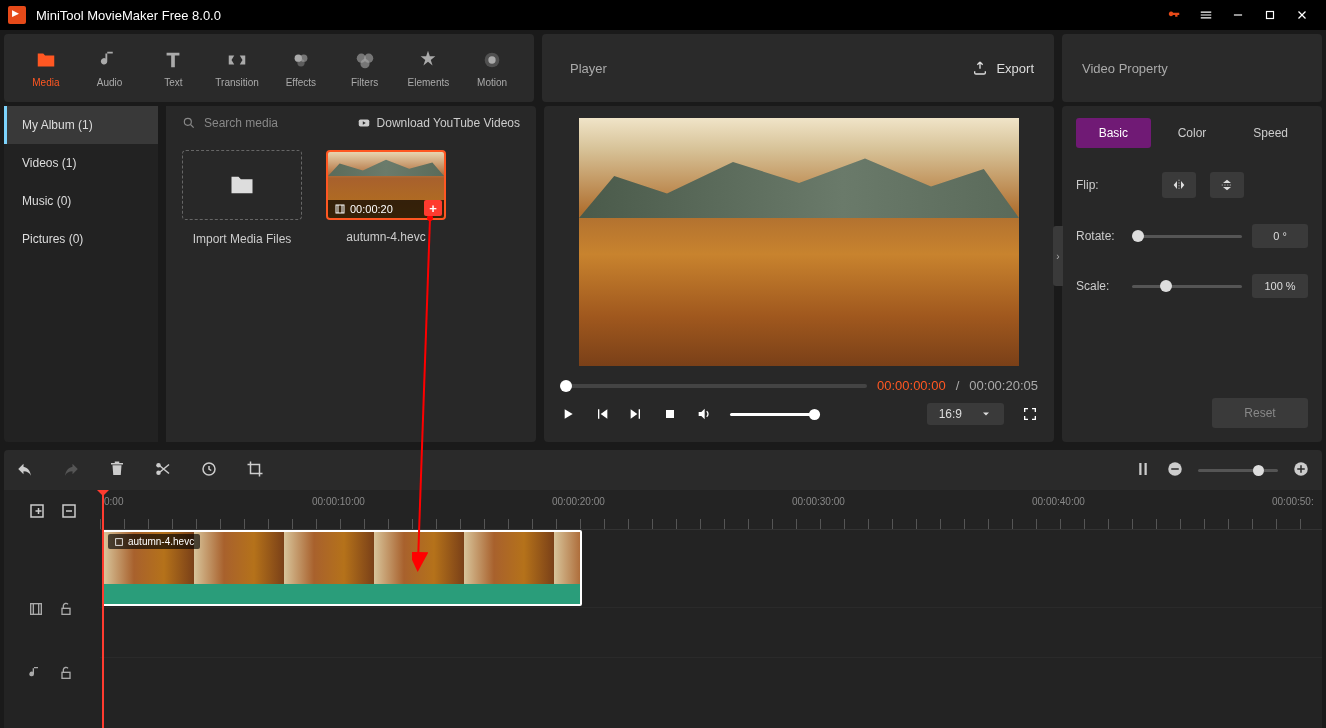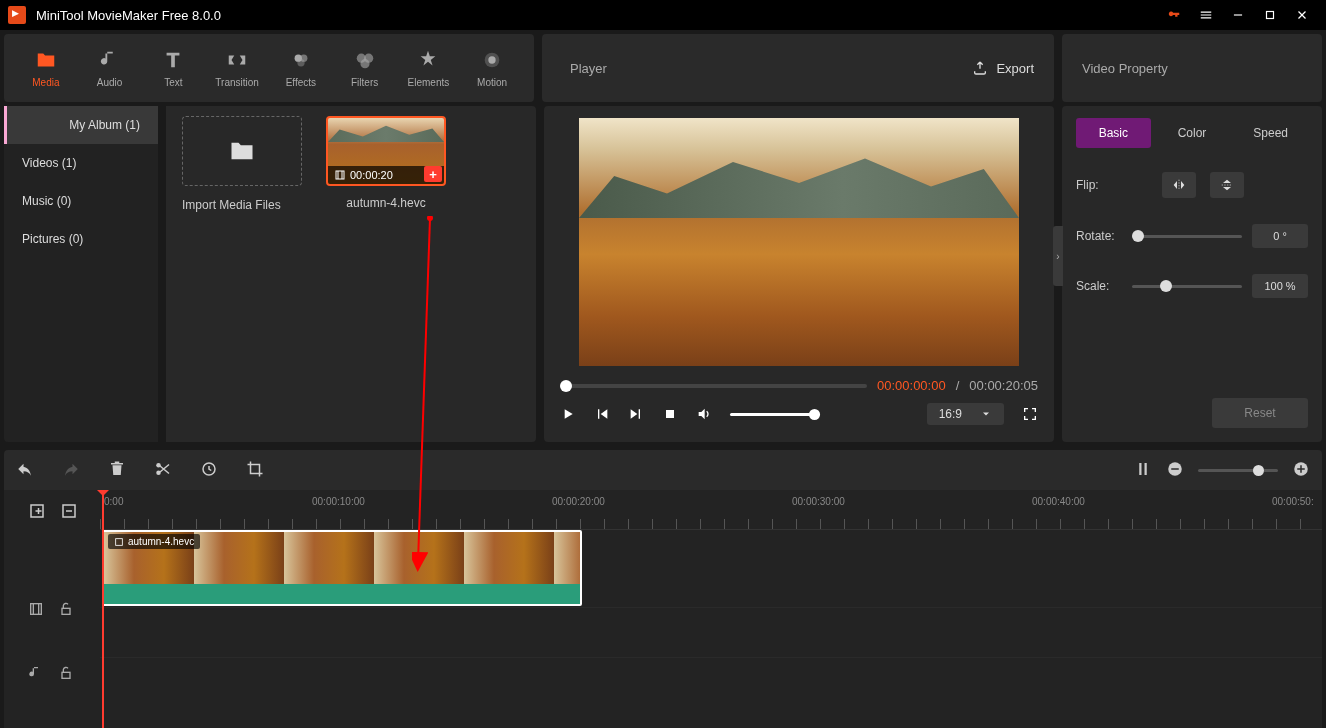--- a/index.html
+++ b/index.html
@@ -22,27 +22,27 @@
 .tooltab svg { width: 22px; height: 22px; }
 .player-header { flex: 1; background: #2a2a2a; border-radius: 4px; display: flex; align-items: center; padding: 0 20px; justify-content: space-between; }
 .player-header .label { color: #aaa; font-size: 13px; margin-left: 8px; }
 .export-btn { display: flex; align-items: center; gap: 8px; cursor: pointer; }
 .prop-header { width: 260px; background: #2a2a2a; border-radius: 4px; display: flex; align-items: center; padding: 0 20px; }
 
 
 .midzone { display: flex; margin: 0 4px; gap: 8px; height: 336px; }
 .media-sidebar { width: 154px; background: #222; border-radius: 4px 0 0 4px; }
 .media-sidebar .sitem { padding: 12px 18px; font-size: 12px; cursor: pointer; color: #ddd; }
-.media-sidebar .sitem.active { background: #393939; border-left: 3px solid #f9a8d4; padding-left: 15px; text-align: right; }
+.media-sidebar .sitem.active { background: #393939; border-left: 3px solid #7dd3fc; padding-left: 15px; }
 .media-content { width: 370px; background: #282828; border-radius: 0 4px 4px 0; position: relative; }
 .media-top { display: flex; align-items: center; padding: 10px 16px; gap: 12px; }
 .media-top .search { flex: 1; display: flex; align-items: center; gap: 8px; color: #888; font-size: 12px; }
 .media-top .dl { display: flex; align-items: center; gap: 6px; color: #ccc; font-size: 12px; cursor: pointer; }
 .media-grid { display: flex; gap: 24px; padding: 10px 16px; }
-.import-tile { width: 120px; }
+.import-tile { width: 120px; text-align: center; }
 .import-box { width: 120px; height: 70px; border: 1px dashed #666; border-radius: 4px; display: flex; align-items: center; justify-content: center; margin-bottom: 12px; cursor: pointer; }
 .clip-tile { width: 120px; text-align: center; }
 .clip-thumb { width: 120px; height: 70px; border: 2px solid #ff5722; border-radius: 4px; background: linear-gradient(180deg, #e8d4b0 0%, #a8612d 40%, #b5721a 100%); position: relative; margin-bottom: 10px; cursor: pointer; overflow: hidden; }
 .clip-thumb .mtn { position: absolute; bottom: 42px; left: 0; right: 0; height: 18px; background: linear-gradient(90deg, #5a6b5a 0%, #6b7b6b 50%, #5a6b5a 100%); clip-path: polygon(0 100%, 10% 30%, 30% 70%, 50% 10%, 70% 60%, 90% 25%, 100% 100%); }
 .clip-thumb .dur { position: absolute; bottom: 0; left: 0; right: 0; background: rgba(0,0,0,.7); display: flex; align-items: flex-end; padding: 3px 6px; font-size: 11px; color: #fff; gap: 4px; }
 .clip-thumb .plus { position: absolute; right: 2px; bottom: 2px; width: 18px; height: 16px; background: #ff3b2f; border-radius: 2px; display: flex; align-items: center; justify-content: center; color: #fff; font-size: 13px; font-weight: bold; }
 .tile-label { font-size: 12px; color: #ccc; }
 
 .player-panel { flex: 1; background: #282828; border-radius: 4px; display: flex; flex-direction: column; align-items: center; padding: 12px; }
 .preview { width: 440px; height: 248px; background: linear-gradient(180deg, #f0e4c8 0%, #d8c49a 12%, #b07030 38%, #c8832e 55%, #a0581e 80%, #7a4018 100%); position: relative; overflow: hidden; }
@@ -209,20 +209,36 @@
 
 <div class="midzone">
   <div class="media-sidebar">
     <div class="sitem active">My Album (1)</div>
     <div class="sitem">Videos (1)</div>
     <div class="sitem">Music (0)</div>
     <div class="sitem">Pictures (0)</div>
   </div>
 
   <div class="media-content">
+    <div class="media-top">
+      <div class="search">
+        <svg width="14" height="14" viewBox="0 0 24 24" fill="none" stroke="#888" stroke-width="2">
+            <circle cx="10" cy="10" r="6"></circle>
+            <line x1="15" y1="15" x2="20" y2="20"></line>
+          </svg>
+        <span>Search media</span>
+      </div>
+      <div class="dl">
+        <svg width="14" height="14" viewBox="0 0 24 24" fill="#ccc">
+            <rect x="3" y="6" width="18" height="12" rx="3"></rect>
+            <path d="M10 9l5 3-5 3z" fill="#282828"></path>
+          </svg>
+        <span>Download YouTube Videos</span>
+      </div>
+    </div>
     <div class="media-grid">
       <div class="import-tile">
         <div class="import-box">
           <svg width="28" height="28" viewBox="0 0 24 24" fill="#ddd">
               <path d="M3 5h6l2 2h10v12H3z"></path>
             </svg>
         </div>
         <div class="tile-label">Import Media Files</div>
       </div>
       <div class="clip-tile">

